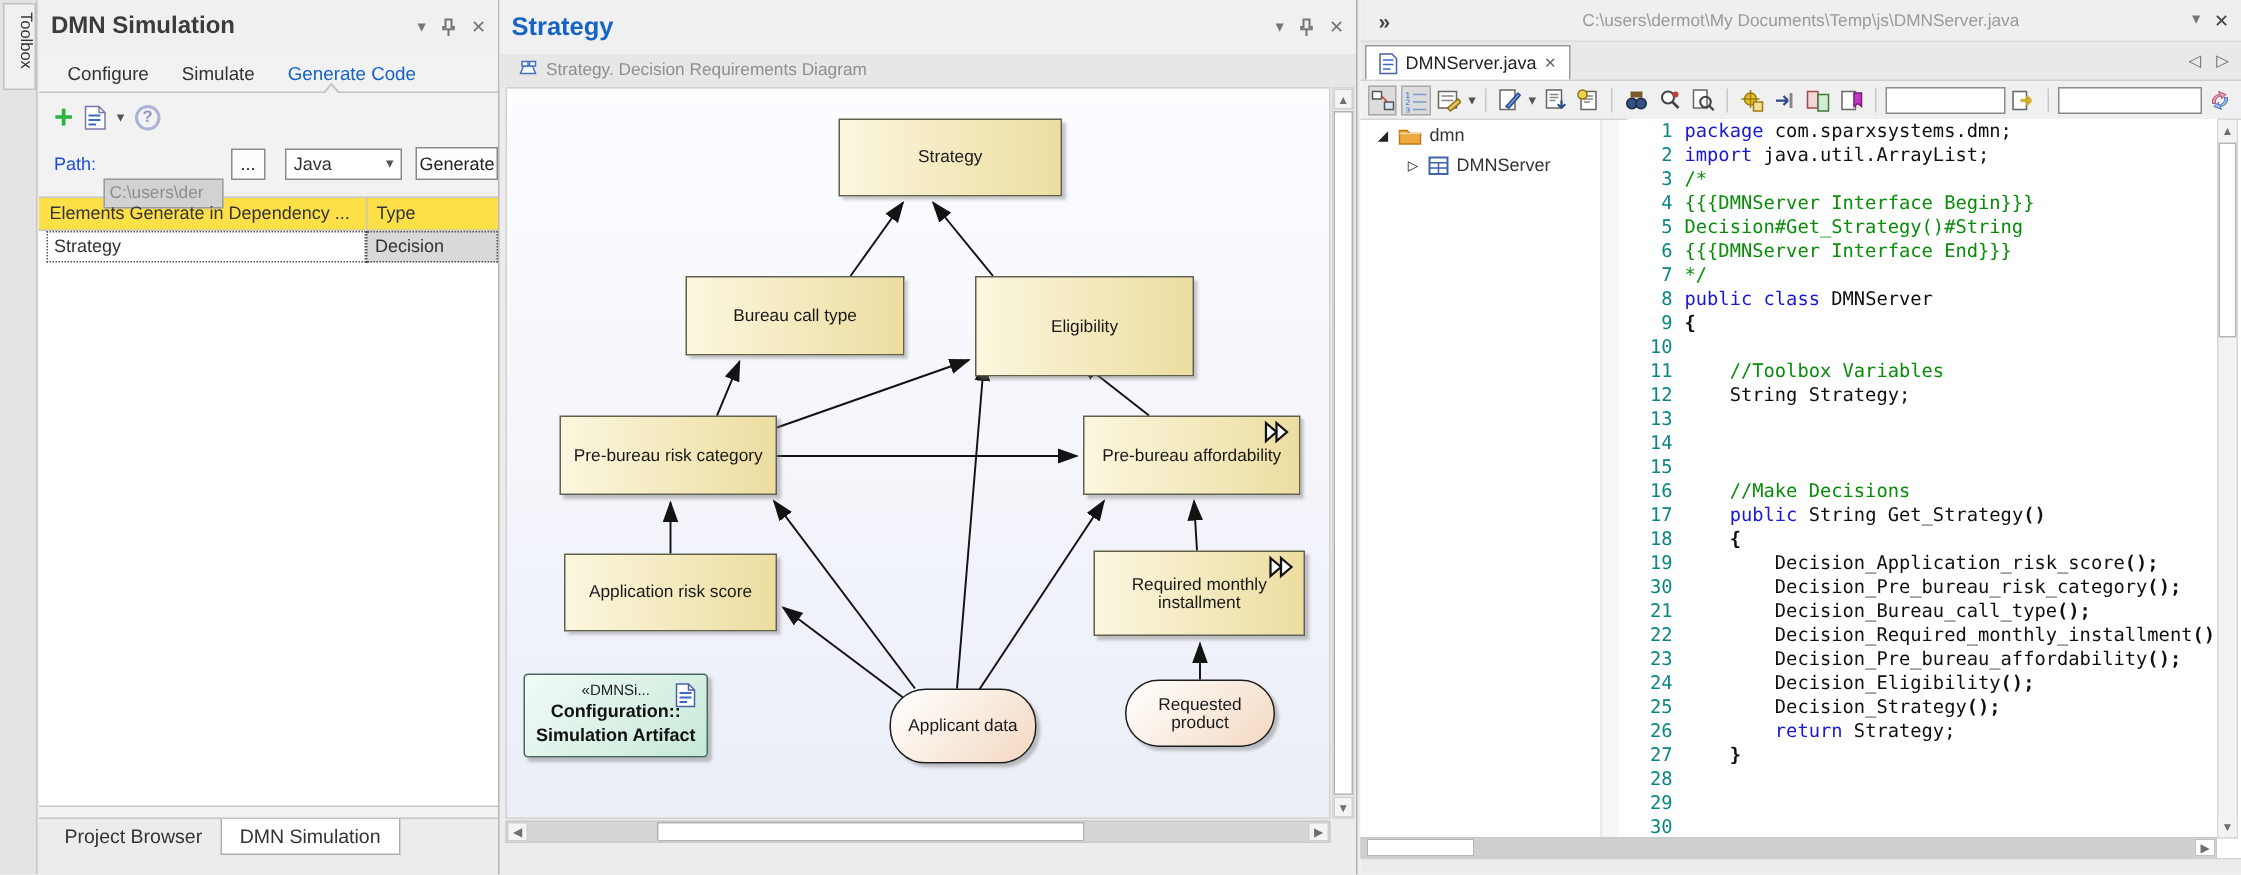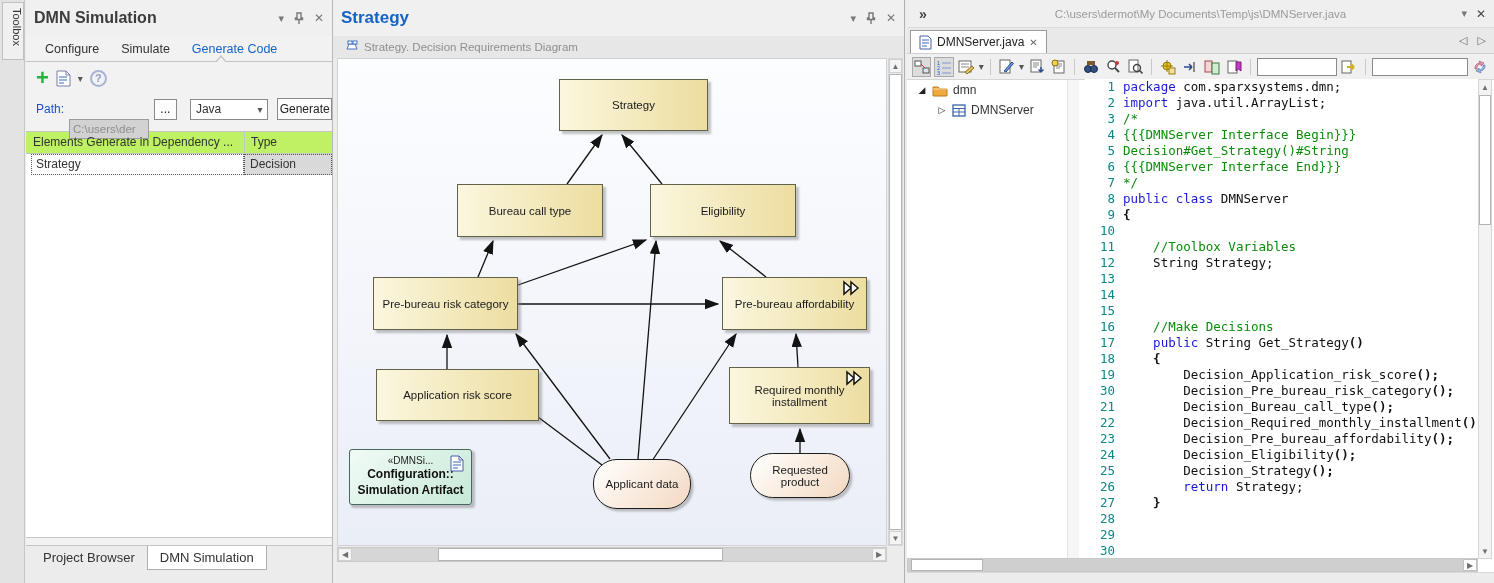--- a/index.html
+++ b/index.html
@@ -29,21 +29,21 @@
   .help-circle { width:17px; height:17px; border:2px solid #aab3d6; border-radius:50%; color:#8c9cc8; font-size:11px; font-weight:bold; display:flex; align-items:center; justify-content:center; }
   .path-row { height:30px; display:flex; align-items:center; padding-left:10px; gap:5px; }
   .path-label { font-size:12px; color:#1d4ed8; }
   .path-input { width:90px; height:20px; background:#d2d2d2; border:1px solid #9c9c9c; color:#8d8d8d; font-size:11.5px; padding:0 3px; line-height:18px; white-space:nowrap; overflow:hidden;margin-top:40px; }
   .btn { background:#fdfdfd; border:1px solid #8a8a8a; font-size:12px; color:#222; display:flex; align-items:center; justify-content:center; }
   .browse-btn { width:26px; height:21px; }
   .lang-combo { width:88px; height:21px; background:#fff; border:1px solid #8a8a8a; display:flex; align-items:center; font-size:12px; padding:0 5px; margin-left:8px; }
   .lang-combo .caret { margin-left:auto; }
   .gen-btn { width:62px; height:22px; margin-left:4px; }
   .gc-table { margin-top:7px; border-top:1px solid #c6c6c6; }
-  .gc-head { height:22px; display:flex; background:#bef264; border-bottom:1px solid #c6c6c6; font-size:12px; color:#333; }
+  .gc-head { height:22px; display:flex; background:#fde047; border-bottom:1px solid #c6c6c6; font-size:12px; color:#333; }
   .gc-h1 { flex:1; padding:3px 0 0 7px; white-space:nowrap; overflow:hidden; }
   .gc-h2 { width:88px; border-left:1px solid #c6c6c6; padding:3px 0 0 6px; }
   .gc-body { background:#fff; height:384px; border-bottom:1px solid #c6c6c6; }
   .gc-row { height:21px; display:flex; }
   .gc-cell-el { flex:1; margin-left:5px; background:#fff; border:1px dotted #555; font-size:12px; padding:2px 0 0 4px; }
   .gc-cell-type { width:88px; background:#d9d9d9; border:1px dotted #555; font-size:12px; padding:2px 0 0 5px; }
   .lp-bottom { position:absolute; left:0; bottom:0; width:100%; height:38px; background:#ececec; border-top:1px solid #c4c4c4; display:flex; align-items:flex-start; padding-left:5px; }
   .bt-tab { font-size:13px; color:#333; padding:4px 12px 3px; height:24px; }
   .bt-tab.active { background:#fff; border:1px solid #aeaeae; border-top:none; }
 
@@ -194,34 +194,34 @@
           <line x1="272" y1="400" x2="178" y2="275" stroke="#131313" stroke-width="1.3" marker-end="url(#arw)"></line>
           <line x1="300" y1="400" x2="318" y2="182" stroke="#131313" stroke-width="1.3" marker-end="url(#arw)"></line>
           <line x1="314" y1="402" x2="398" y2="275" stroke="#131313" stroke-width="1.3" marker-end="url(#arw)"></line>
         </svg>
     <div class="dmn-box" style="left: 221px; top: 20px; width: 149px; height: 52px;">
           <span>Strategy</span>
         </div>
         <div class="dmn-box" style="left: 119px; top: 125px; width: 146px; height: 53px;">
           <span>Bureau call type</span>
         </div>
-        <div class="dmn-box" style="left: 312px; top: 125px; width: 146px; height: 53px;">
+        <div class="dmn-box" style="left: 312px; top: 125px; width: 146px; height: 67px;">
           <span>Eligibility</span>
         </div>
         <div class="dmn-box" style="left: 35px; top: 218px; width: 145px; height: 53px;">
           <span>Pre-bureau risk category</span>
         </div>
         <div class="dmn-box" style="left: 384px; top: 218px; width: 145px; height: 53px;">
           <span>Pre-bureau affordability</span>
           <svg class="node-chevrons" width="22" height="17">
             <path d="M3 2l7 6-7 6z" fill="#fff" stroke="#111" stroke-width="1.5"></path>
             <path d="M10 2l7 6-7 6z" fill="#fff" stroke="#111" stroke-width="1.5"></path>
           </svg>
         </div>
-        <div class="dmn-box" style="left: 38px; top: 310px; width: 163px; height: 52px;">
+        <div class="dmn-box" style="left: 38px; top: 310px; width: 142px; height: 52px;">
           <span>Application risk score</span>
         </div>
         <div class="dmn-box" style="left: 391px; top: 308px; width: 141px; height: 57px;">
           <span>Required monthly installment</span>
           <svg class="node-chevrons" width="22" height="17">
             <path d="M3 2l7 6-7 6z" fill="#fff" stroke="#111" stroke-width="1.5"></path>
             <path d="M10 2l7 6-7 6z" fill="#fff" stroke="#111" stroke-width="1.5"></path>
           </svg>
         </div>
         <div class="dmn-box dmn-oval" style="left: 255px; top: 400px; width: 98px; height: 50px;">

